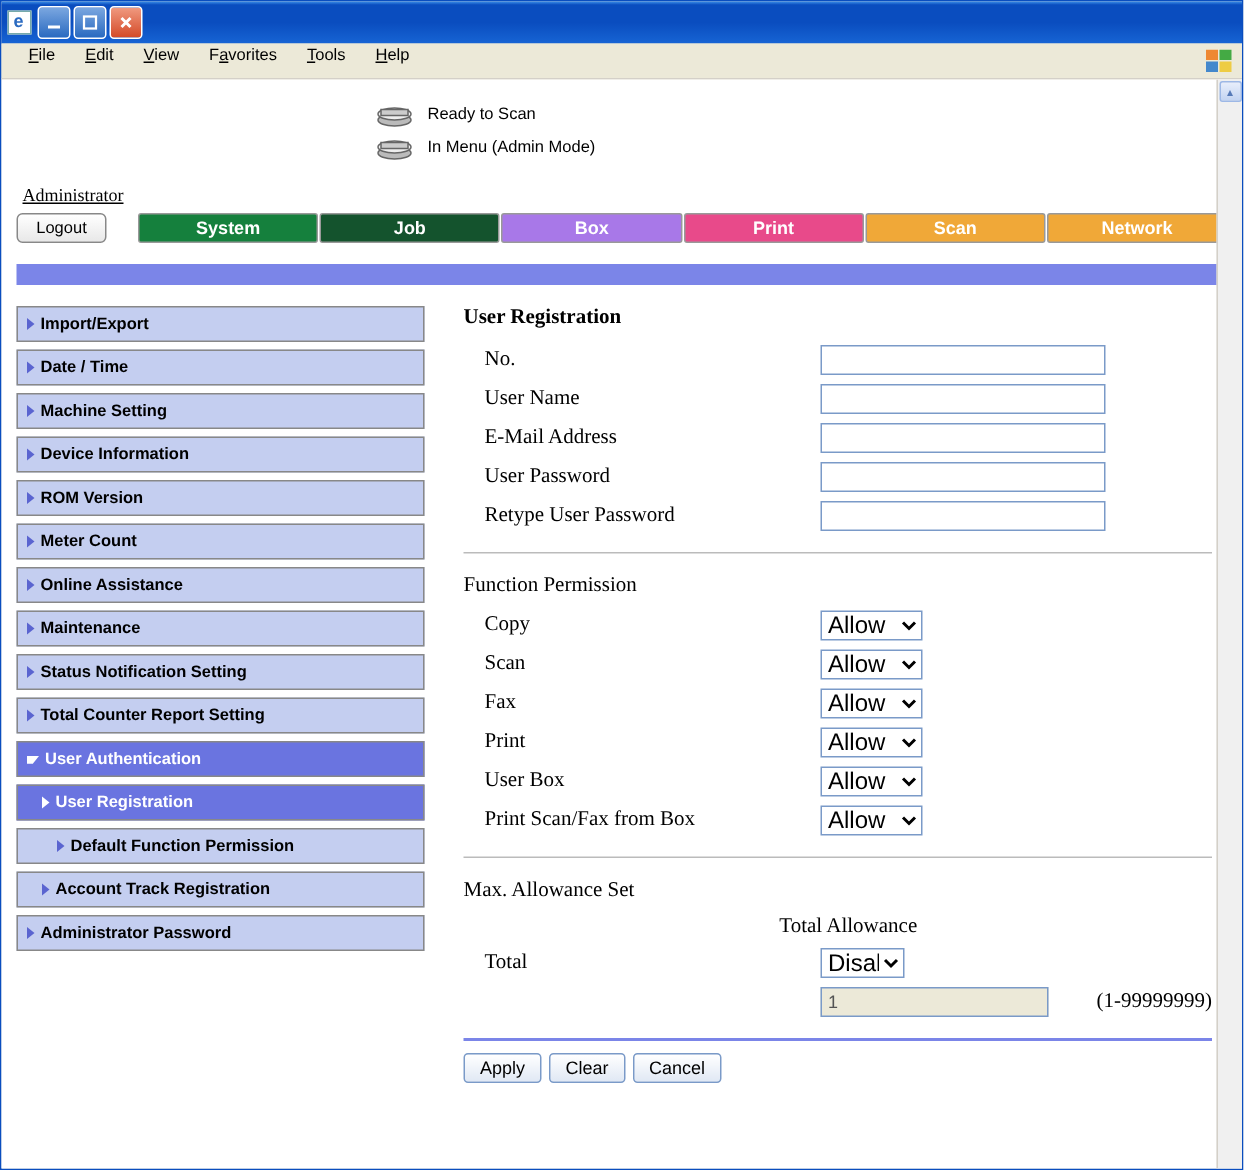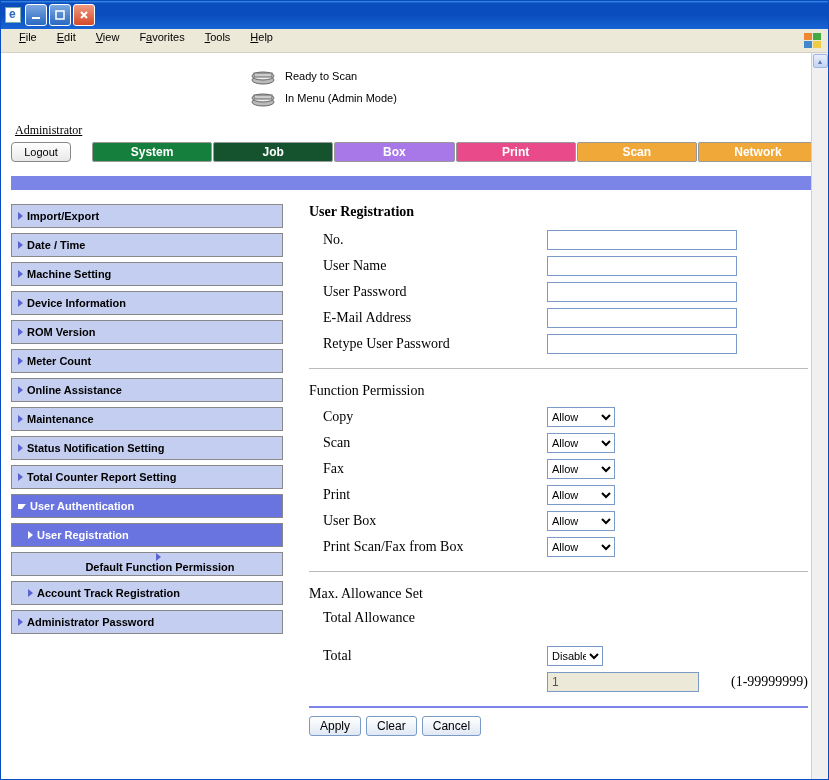--- a/index.html
+++ b/index.html
@@ -45,42 +45,42 @@
   .tab.scan { background: #f0a838; }
   .tab.network { background: #f0a838; }
   
   .main-layout { display: flex; margin-top: 14px; gap: 0; }
   .purplebar { height: 14px; background: #7b85e8; margin-top: 14px; }
   
   .sidebar { width: 272px; }
   .side-item { display: flex; align-items: center; height: 24px; background: #c4cef0; border: 1px solid #888; padding-left: 6px; font-weight: bold; font-size: 11px; cursor: pointer; }
   .side-item + .side-item { margin-top: 5px; }
   .side-item.level2 { padding-left: 16px; }
-  .side-item.level3 { padding-left: 26px; flex-direction: column; }
+  .side-item.level3 { padding-left: 26px; }
   .side-item.open-section { background: #6a74e0; color: #fff; }
   .side-item.active { background: #6a74e0; color: #fff; }
   .tri { display: inline-block; width: 0; height: 0; border-top: 4px solid transparent; border-bottom: 4px solid transparent; border-left: 5px solid #5a64d0; margin-right: 4px; }
   .tri.down { border-left: 4px solid transparent; border-right: 4px solid transparent; border-top: 5px solid #fff; border-bottom: none; margin-right: 4px; }
   .side-item.open-section .tri, .side-item.active .tri { border-left-color: #fff; }
   
   .panel { flex: 1; padding: 0 10px 0 26px; font-family: "Times New Roman", serif; font-size: 14px; }
   .panel h3 { font-size: 14px; font-weight: bold; margin-bottom: 10px; }
   .form-row { display: flex; align-items: center; margin-bottom: 6px; gap: 24px; }
   .form-row .lbl { width: 214px; padding-left: 14px; }
   .form-row input[type=text], .form-row input[type=password] { width: 190px; height: 20px; border: 1px solid #7a9ac8; padding: 0 4px; font-size: 12px; }
-  .form-row select { width: 68px; height: 20px; border: 1px solid #7a9ac8; background: #fff; font-size: 11px; }
+  .form-row select { width: 68px; height: 20px; border: 1px solid #7a9ac8; background: #fff; font-size: 16px; }
   .form-row select.wide { width: 56px; }
   .form-row input.num { width: 152px; background: #ece9d8; }
   .range-text { margin-left: 8px; }
   
   hr.sep { border: none; border-top: 1px solid #bbb; margin: 14px 0; }
   hr.sep-blue { border: none; border-top: 2px solid #7b85e8; margin: 14px 0 8px 0; }
   
   .section-title { margin-bottom: 8px; }
-  .indent1 { padding-left: 14px; margin-bottom: 20px; }
+  .indent1 { padding-left: 14px; margin-bottom: 6px; text-align: center; }
   .indent2 { padding-left: 28px; }
   
   .btnrow { display: flex; justify-content: flex-start; gap: 5px; padding-right: 10px; }
   .form-btn { border: 1px solid #7a9ac8; background: linear-gradient(#fff,#e0e8f4); border-radius: 3px; padding: 2px 10px; font-size: 12px; cursor: pointer; font-family: Tahoma, sans-serif; }
 </style>
 </head>
 <body>
 
 <div class="window">
 
@@ -233,26 +233,26 @@
 
         <div class="form-row">
             <span class="lbl">No.</span>
             <input type="text" value="" style="">
           </div>
         <div class="form-row">
             <span class="lbl">User Name</span>
             <input type="text" value="" style="">
           </div>
         <div class="form-row">
+            <span class="lbl">E-Mail Address</span>
+            <input type="text" value="" style="">
+          </div>
+        <div class="form-row">
             <span class="lbl">User Password</span>
             <input type="password" value="" style="">
-          </div>
-        <div class="form-row">
-            <span class="lbl">E-Mail Address</span>
-            <input type="text" value="" style="">
           </div>
         <div class="form-row">
             <span class="lbl">Retype User Password</span>
             <input type="password" value="" style="">
           </div>
 
         <hr class="sep">
 
         <div class="section-title">Function Permission</div>
         <div class="form-row">

